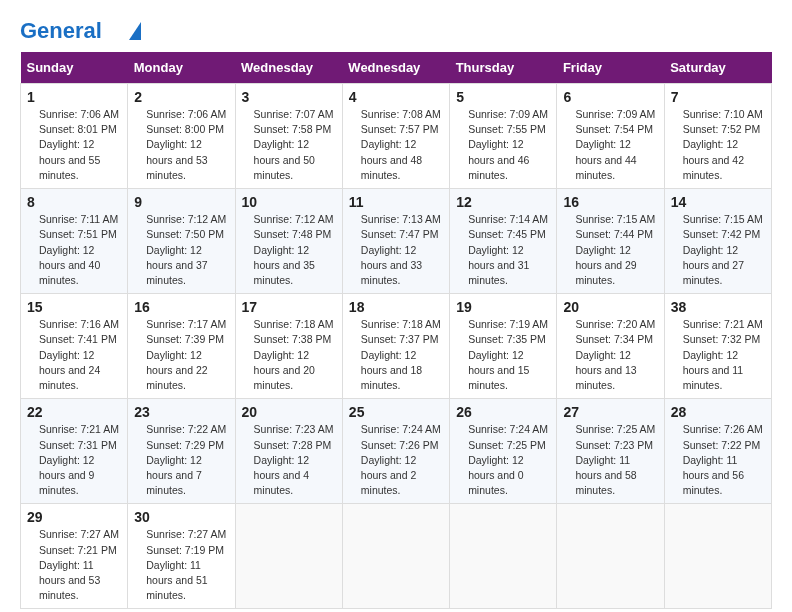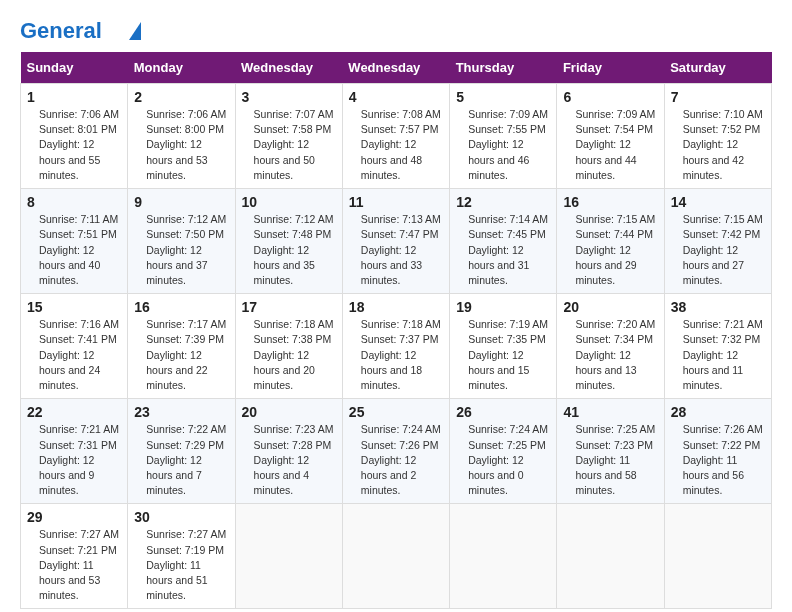--- a/index.html
+++ b/index.html
@@ -289,21 +289,21 @@
             Sunrise: 7:24 AM<br>Sunset: 7:26 PM<br>Daylight: 12 hours and 2 minutes.
           </div>
         </td>
         <td>
           <span class="day-num">26</span>
           <div class="day-info">
             Sunrise: 7:24 AM<br>Sunset: 7:25 PM<br>Daylight: 12 hours and 0 minutes.
           </div>
         </td>
         <td>
-          <span class="day-num">41</span>
+          <span class="day-num">27</span>
           <div class="day-info">
             Sunrise: 7:25 AM<br>Sunset: 7:23 PM<br>Daylight: 11 hours and 58 minutes.
           </div>
         </td>
         <td>
           <span class="day-num">28</span>
           <div class="day-info">
             Sunrise: 7:26 AM<br>Sunset: 7:22 PM<br>Daylight: 11 hours and 56 minutes.
           </div>
         </td>

